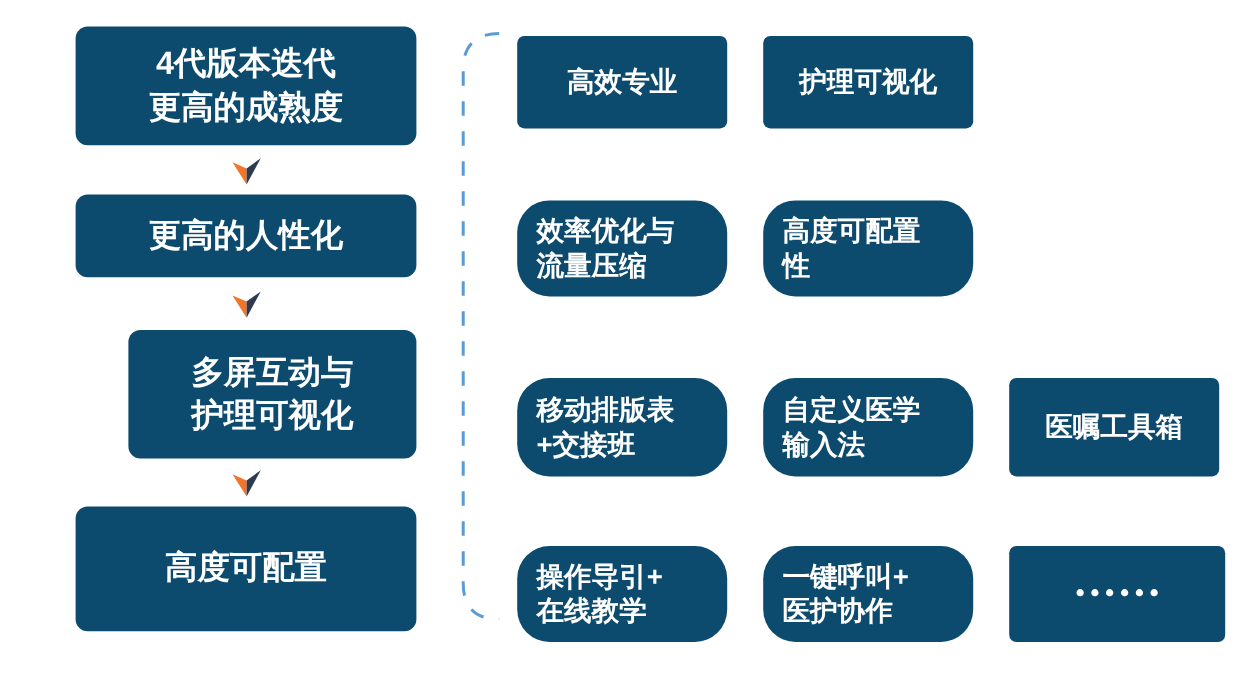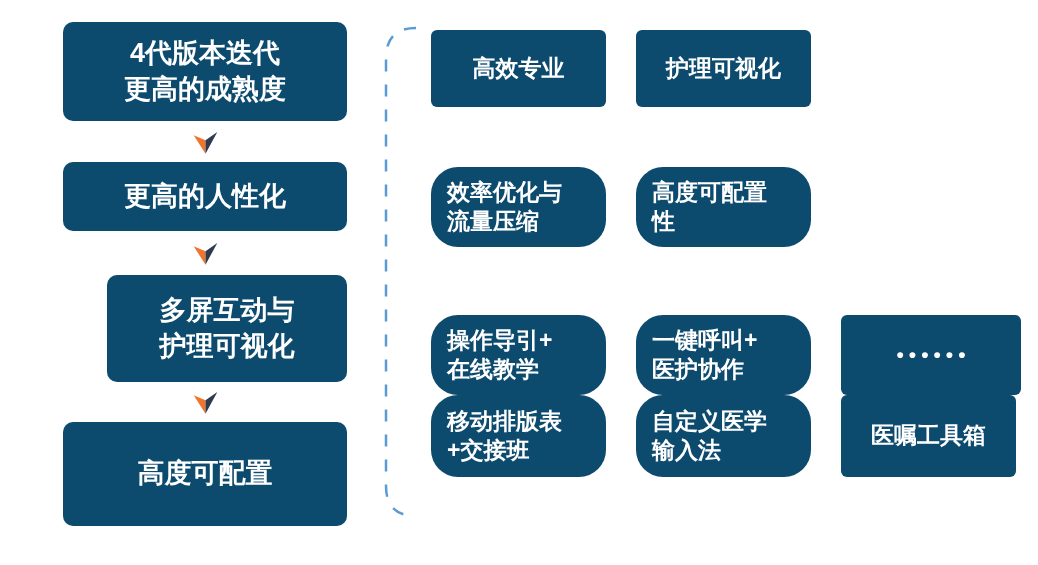--- a/index.html
+++ b/index.html
@@ -151,42 +151,42 @@
       <div class="cell left">
         <span class="txt">效率优化与
 流量压缩</span>
       </div>
       <div class="cell left">
         <span class="txt">高度可配置
 性</span>
       </div>
     </div>
 
+    <div class="grid-row r3">
+      <div class="cell left">
+        <span class="txt">移动排版表
++交接班</span>
+      </div>
+      <div class="cell left">
+        <span class="txt">自定义医学
+输入法</span>
+      </div>
+      <div class="cell">
+        <span class="txt">医嘱工具箱</span>
+      </div>
+    </div>
+
     <div class="grid-row r4">
       <div class="cell left">
         <span class="txt">操作导引+
 在线教学</span>
       </div>
       <div class="cell left">
         <span class="txt">一键呼叫+
 医护协作</span>
       </div>
       <div class="cell dots">
         <span class="txt">••••••</span>
       </div>
     </div>
 
-    <div class="grid-row r3">
-      <div class="cell left">
-        <span class="txt">移动排版表
-+交接班</span>
-      </div>
-      <div class="cell left">
-        <span class="txt">自定义医学
-输入法</span>
-      </div>
-      <div class="cell">
-        <span class="txt">医嘱工具箱</span>
-      </div>
-    </div>
-
   </div>
 </div>
 
 </body></html>

